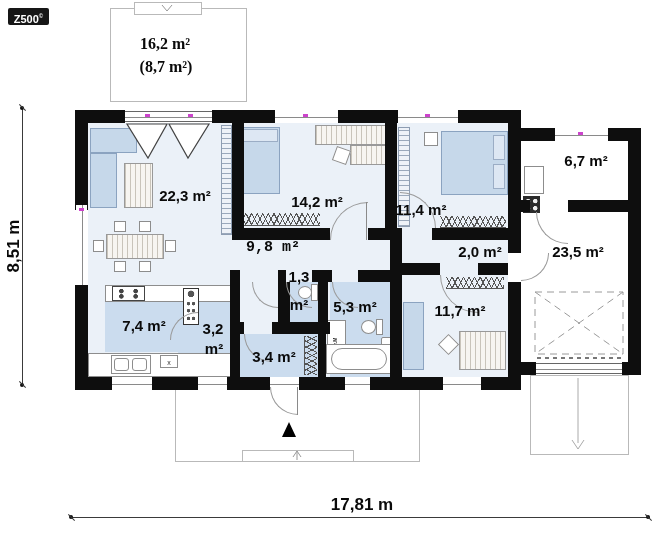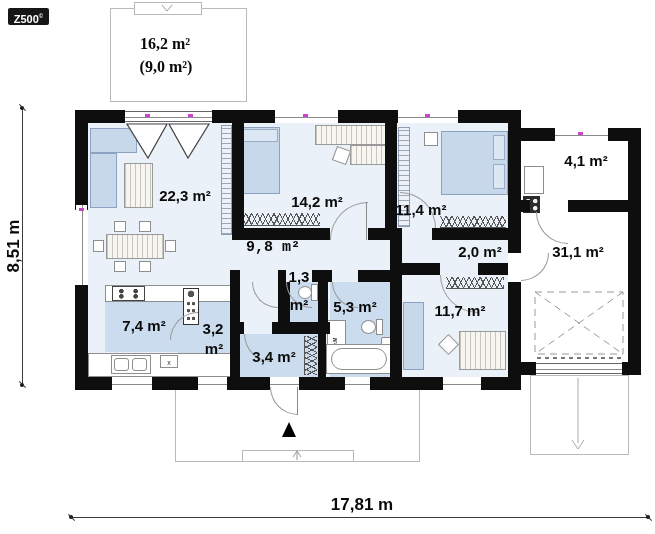--- a/index.html
+++ b/index.html
@@ -220,28 +220,28 @@
     <line x1="537" y1="358" x2="621" y2="358" stroke="#777" stroke-width="2" stroke-dasharray="4 4"></line>
     <line x1="578" y1="378" x2="578" y2="443" stroke="#aaa" stroke-width="1"></line>
     <polyline points="572,440 578,449 584,440" fill="none" stroke="#aaa" stroke-width="1"></polyline>
     <polyline points="293,457 297,451 301,457" fill="none" stroke="#999" stroke-width="1"></polyline>
     <line x1="297" y1="451" x2="297" y2="460" stroke="#999" stroke-width="1"></line>
   </svg>
 
   <div class="ntriangle" style="left:282px;top:422px;"></div>
 
   <div class="rlabel big" style="left:165px;top:44px;">16,2 m²</div>
-  <div class="rlabel big" style="left:166px;top:67px;">(9,0 m²)</div>
+  <div class="rlabel big" style="left:166px;top:67px;">(8,7 m²)</div>
   <div class="rlabel" style="left:185px;top:195px;">22,3 m²</div>
   <div class="rlabel" style="left:317px;top:184px;margin-top:17px;">14,2 m²</div>
   <div class="rlabel" style="left:421px;top:209px;">11,4 m²</div>
   <div class="rlabel" style="left:273px;top:247px;font-family:Liberation Mono, monospace;">9,8 m²</div>
   <div class="rlabel" style="left:480px;top:251px;">2,0 m²</div>
-  <div class="rlabel" style="left:586px;top:160px;">4,1 m²</div>
-  <div class="rlabel" style="left:578px;top:251px;">31,1 m²</div>
+  <div class="rlabel" style="left:586px;top:160px;">6,7 m²</div>
+  <div class="rlabel" style="left:578px;top:251px;">23,5 m²</div>
   <div class="rlabel" style="left:144px;top:325px;">7,4 m²</div>
   <div class="rlabel" style="left:213px;top:328px;">3,2</div>
   <div class="rlabel" style="left:214px;top:348px;">m²</div>
   <div class="rlabel" style="left:299px;top:276px;">1,3</div>
   <div class="rlabel" style="left:299px;top:304px;">m²</div>
   <div class="rlabel" style="left:355px;top:306px;">5,3 m²</div>
   <div class="rlabel" style="left:274px;top:356px;">3,4 m²</div>
   <div class="rlabel" style="left:460px;top:310px;">11,7 m²</div>
 
   <div class="dimline" style="left:22px;top:108px;width:1px;height:277px;"></div>

